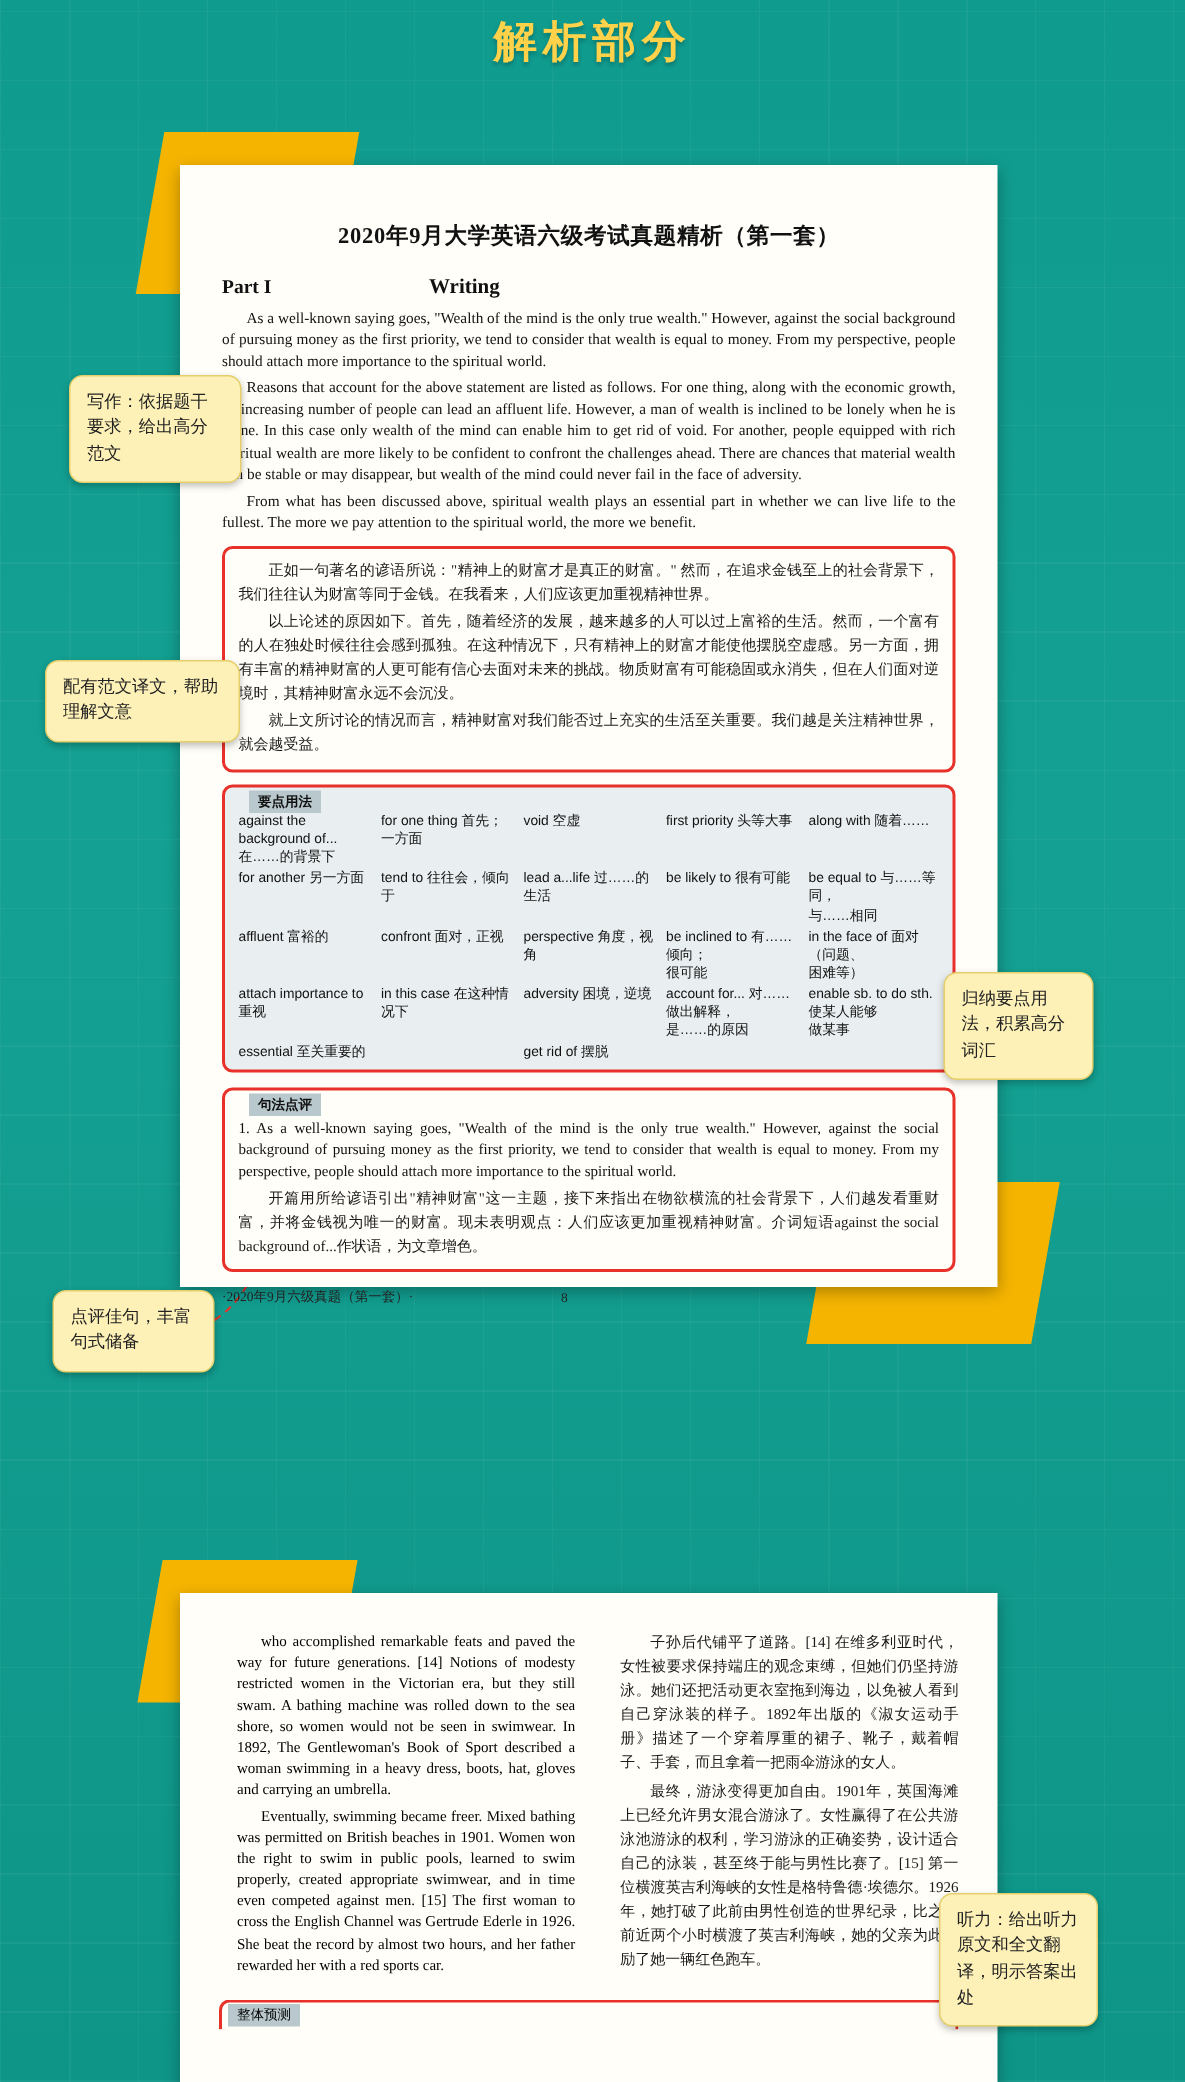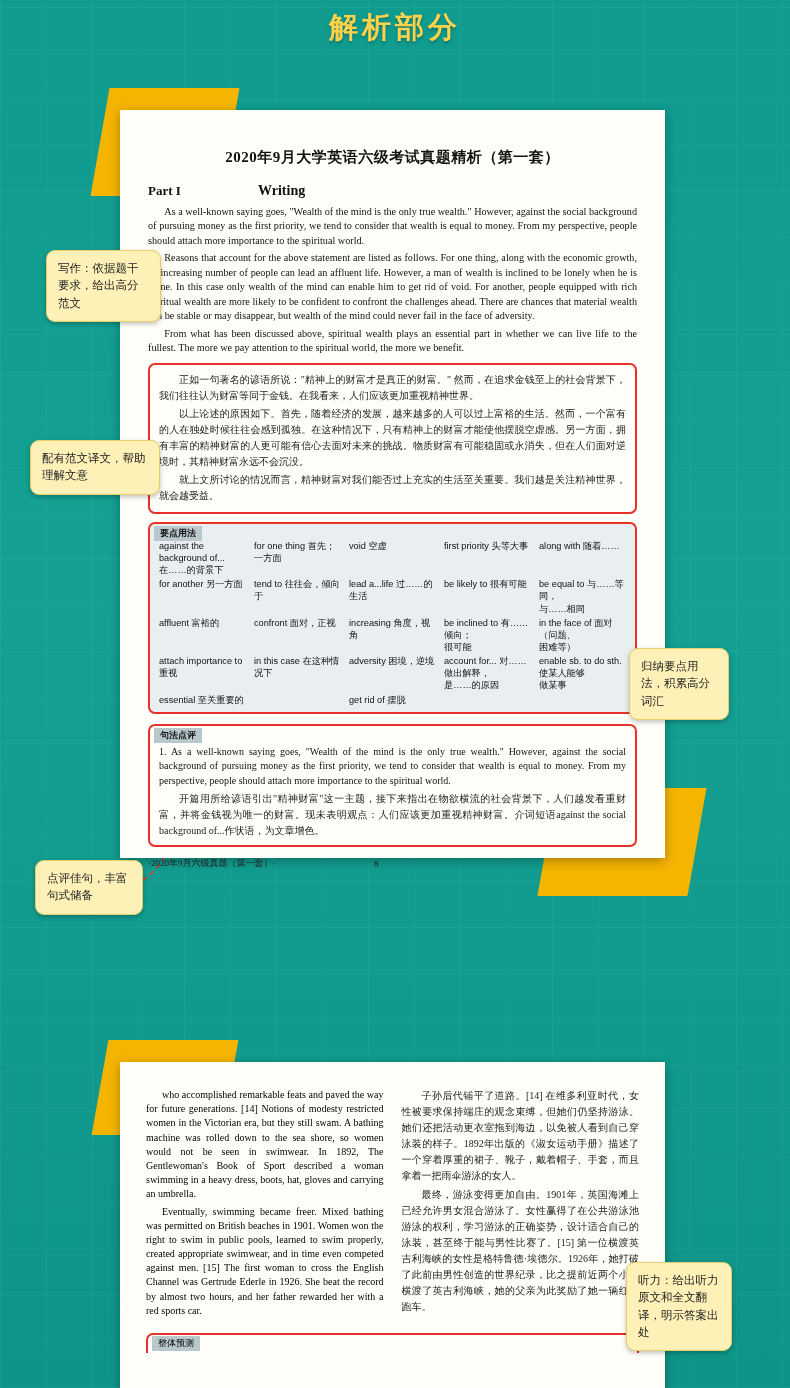--- a/index.html
+++ b/index.html
@@ -73,20 +73,21 @@
     text-align: center;
     font-size: 15px;
     font-weight: bold;
     margin: 22px 0 16px 0;
     letter-spacing: .5px;
   }
   .part-row {
     display: flex;
     align-items: baseline;
     margin: 0 0 6px 0;
+    gap: 28px;
   }
   .part-label { font-weight: bold; font-size: 13px; width: 110px; }
   .part-name { font-weight: bold; font-size: 14px; }
   .en-p {
     font-size: 10.2px;
     line-height: 1.42;
     text-align: justify;
     text-indent: 1.6em;
     margin: 0 0 3px 0;
   }
@@ -103,21 +104,21 @@
     border: 2px solid #e8312a;
     border-radius: 7px;
     padding: 7px 9px 6px 9px;
     margin: 8px 0 0 0;
     position: relative;
   }
   .redbox.translation { margin-top: 7px; }
   .redbox.phrases { background: #e9eef0; padding-top: 16px; }
   .tag-inline {
     position: absolute;
-    top: 2px; left: 4px;
+    top: 2px; left: 16px;
     background: #b9c8cd;
     color: #111;
     font-family: Liberation Mono, monospace;
     font-size: 9px;
     font-weight: bold;
     padding: 1px 6px;
   }
   .phrase-grid {
     display: grid;
     grid-template-columns: 1fr 1fr 1fr 1fr 1fr;
@@ -138,21 +139,21 @@
     color: #222;
   }
   
   .two-col {
     display: flex;
     gap: 18px;
     padding: 26px 26px 8px 26px;
     font-family: "Liberation Serif", serif;
   }
   .col { width: 50%; }
-  .col p { margin: 0 0 3px 0; }
+  .col p { margin: 0 0 3px 12px; }
   .col .en-p { text-indent: 1.6em; font-size: 10px; }
   .col .cn-p { text-indent: 2em; font-size: 10px; }
   .pred-box {
     margin: 4px 26px 0 26px;
     border-top: 2px solid #e8312a;
     border-left: 2px solid #e8312a;
     border-right: 2px solid #e8312a;
     border-radius: 7px 7px 0 0;
     padding: 12px 9px 6px 9px;
     position: relative;
@@ -244,21 +245,21 @@
             <div>first priority 头等大事</div>
             <div>along with 随着……</div>
             <div>for another 另一方面</div>
             <div>tend to 往往会，倾向于</div>
             <div>lead a...life 过……的生活</div>
             <div>be likely to 很有可能</div>
             <div>be equal to 与……等同，
     与……相同</div>
             <div>affluent 富裕的</div>
             <div>confront 面对，正视</div>
-            <div>increasing 角度，视角</div>
+            <div>perspective 角度，视角</div>
             <div>be inclined to 有……倾向；
     很可能</div>
             <div>in the face of 面对（问题、
     困难等）</div>
             <div>attach importance to 重视</div>
             <div>in this case 在这种情况下</div>
             <div>adversity 困境，逆境</div>
             <div>account for... 对……做出解释，
     是……的原因</div>
             <div>enable sb. to do sth. 使某人能够

